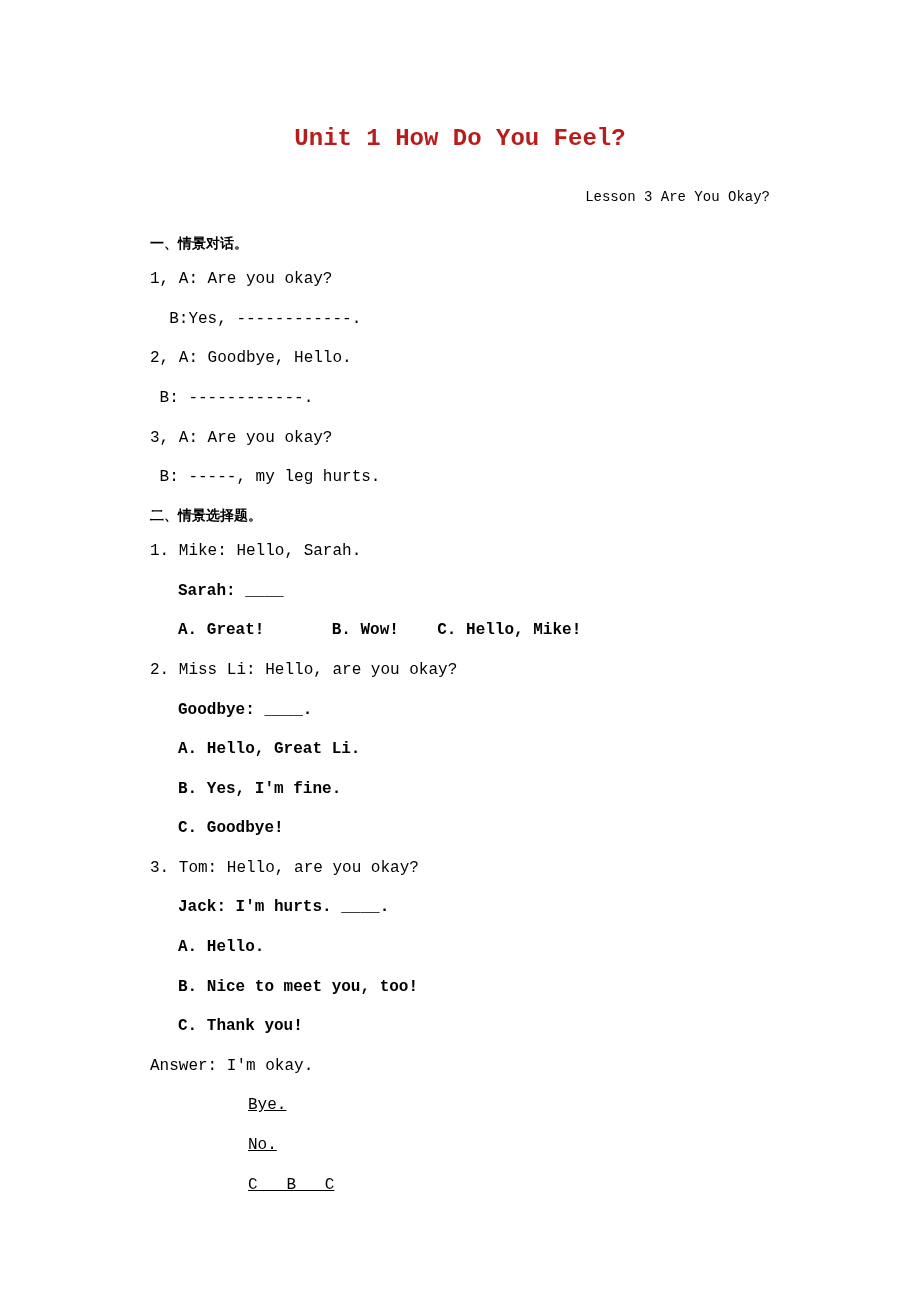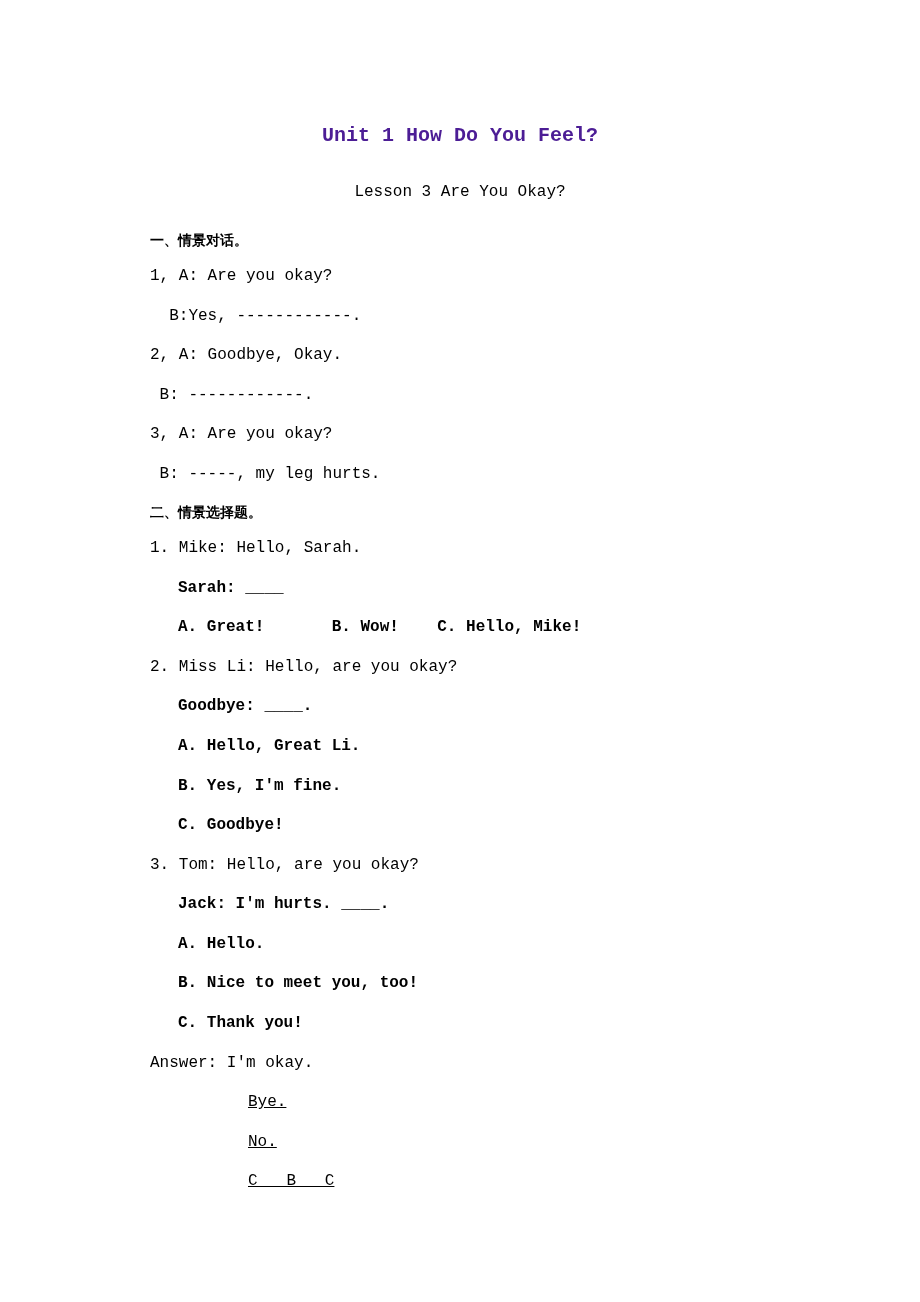--- a/index.html
+++ b/index.html
@@ -10,30 +10,30 @@
     body {
       background: #ffffff;
       font-family: "SimSun", "宋体", serif;
       font-size: 14px;
       color: #000000;
       padding: 120px 150px 80px 150px;
       line-height: 1.6;
     }
     .title {
       text-align: center;
-      color: #4c1d95;
+      color: #b91c1c;
       font-weight: bold;
-      font-size: 20px;
+      font-size: 24px;
       font-family: "Courier New", monospace;
       margin-bottom: 28px;
     }
     .subtitle {
-      text-align: center;
+      text-align: right;
       font-family: "Courier New", monospace;
-      font-size: 16px;
+      font-size: 14px;
       margin-bottom: 24px;
     }
     .section-heading {
       font-weight: bold;
       font-size: 14px;
       margin-bottom: 12px;
       margin-top: 8px;
     }
     .line {
       font-family: "Courier New", monospace;
@@ -53,21 +53,21 @@
 </head>
 <body>
 
 <div class="title">Unit 1 How Do You Feel?</div>
 <div class="subtitle">Lesson 3 Are You Okay?</div>
 
 <div class="section-heading">一、情景对话。</div>
 
 <div class="line">1, A: Are you okay?</div>
 <div class="line">  B:Yes, ------------.</div>
-<div class="line">2, A: Goodbye, Okay.</div>
+<div class="line">2, A: Goodbye, Hello.</div>
 <div class="line"> B: ------------.</div>
 <div class="line">3, A: Are you okay?</div>
 <div class="line"> B: -----, my leg hurts.</div>
 
 <div class="section-heading">二、情景选择题。</div>
 
 <div class="line">1. Mike: Hello, Sarah.</div>
 <div class="line indent2">Sarah: ____</div>
 <div class="line indent2">A. Great!       B. Wow!    C. Hello, Mike!</div>
 

